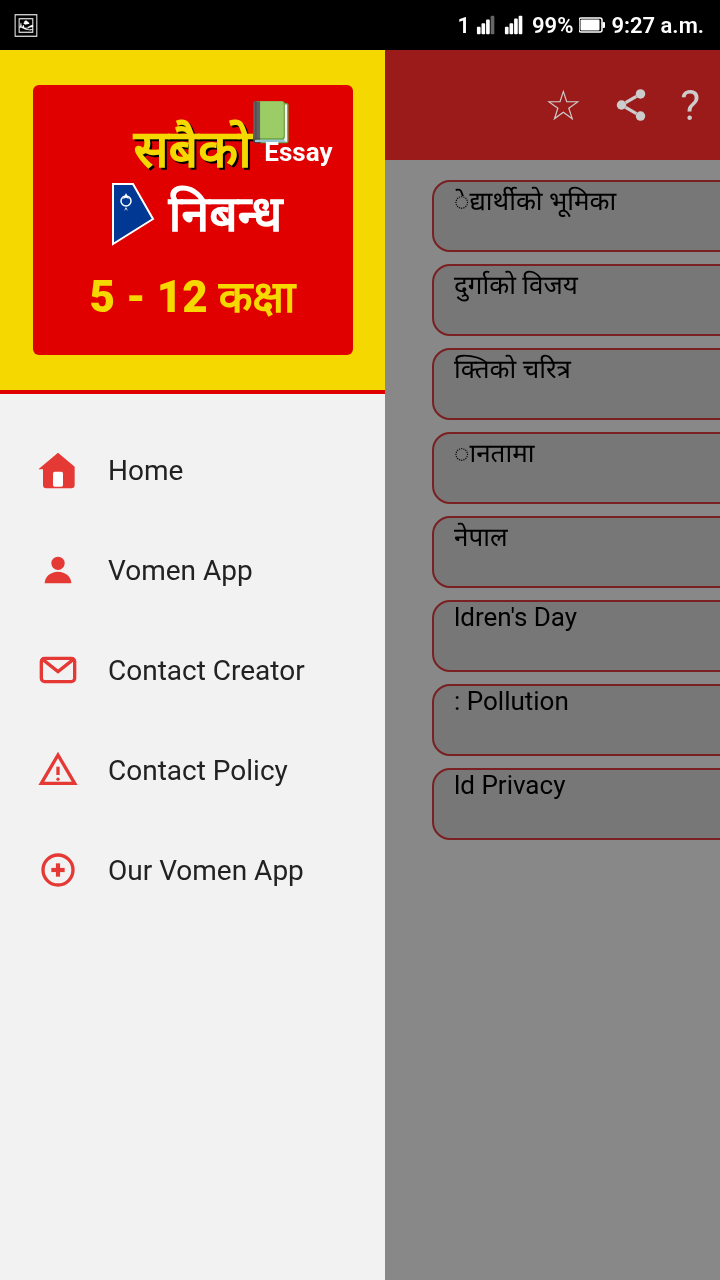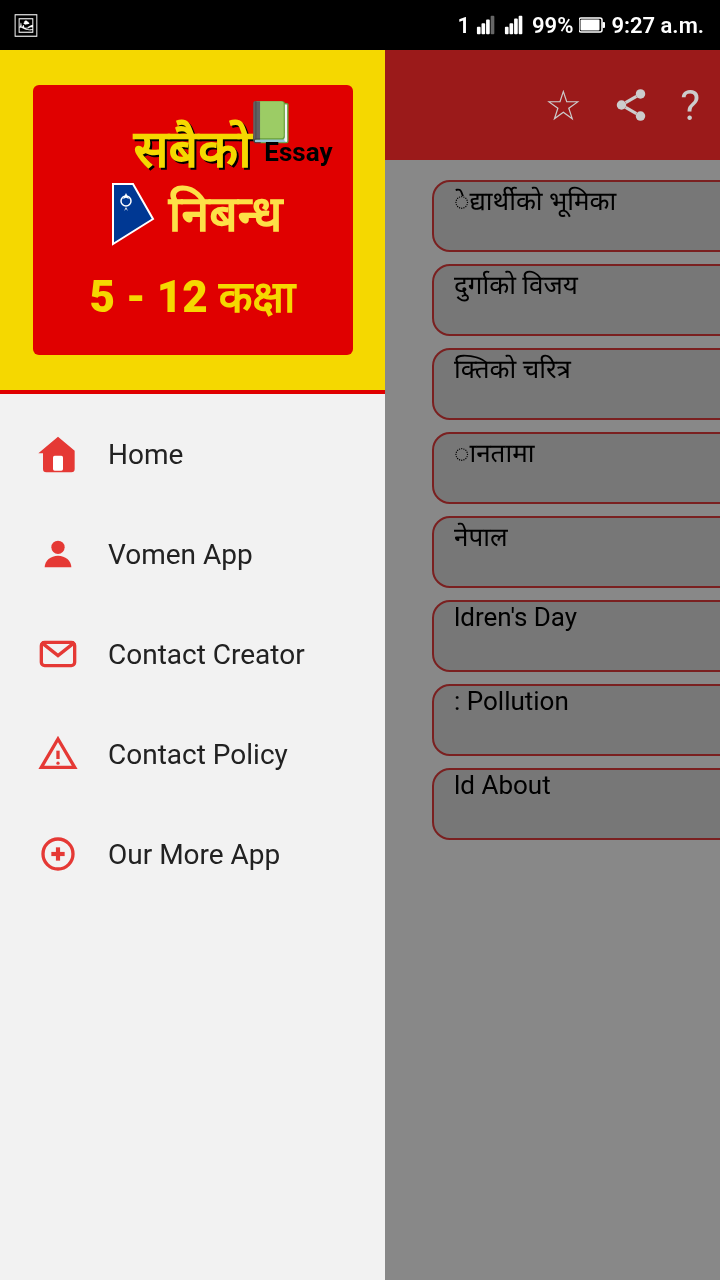--- a/index.html
+++ b/index.html
@@ -141,40 +141,40 @@
     .logo-top-text {
       color: #f5d800;
       font-size: 52px;
       font-weight: 900;
       font-family: Arial, sans-serif;
       line-height: 1;
       text-shadow: 2px 2px 0 #000;
       margin-top: 8px;
     }
     .logo-essay-text {
-      color: #000000;
+      color: #ffffff;
       font-size: 26px;
       font-weight: 700;
       position: absolute;
       right: 20px;
       top: 52px;
     }
     .logo-middle-row {
       display: flex;
       align-items: center;
       gap: 6px;
       margin-top: 4px;
     }
     .nepal-flag {
       width: 60px;
       height: 70px;
       position: relative;
     }
     .logo-nibandh {
-      color: #fde047;
+      color: #ffffff;
       font-size: 50px;
       font-weight: 900;
       line-height: 1;
     }
     .logo-book-icon {
       position: absolute;
       top: 14px;
       right: 56px;
       font-size: 40px;
     }
@@ -188,21 +188,21 @@
     
     .drawer-divider {
       height: 4px;
       background: #e00000;
       width: 100%;
     }
 
     
     .drawer-nav {
       flex: 1;
-      padding: 10px 0;
+      padding: 26px 0;
       display: flex;
       flex-direction: column;
     }
     .nav-item {
       display: flex;
       align-items: center;
       padding: 28px 36px;
       gap: 28px;
       cursor: pointer;
     }
@@ -296,21 +296,21 @@
       <div class="list-item-card">
         <span class="list-item-text">नेपाल</span>
       </div>
       <div class="list-item-card">
         <span class="list-item-text">ldren's Day</span>
       </div>
       <div class="list-item-card">
         <span class="list-item-text">: Pollution</span>
       </div>
       <div class="list-item-card">
-        <span class="list-item-text">ld About</span>
+        <span class="list-item-text">ld Privacy</span>
       </div>
     </div>
   </div>
 
   <div class="drawer">
 
     <div class="drawer-logo">
       <div class="logo-inner">
         <span class="logo-book-icon">📗</span>
         <div class="logo-top-text">सबैको</div>
@@ -378,17 +378,17 @@
       </div>
 
       <div class="nav-item">
         <div class="nav-icon">
           <svg width="40" height="40" viewBox="0 0 24 24">
             <circle cx="12" cy="12" r="9" fill="none" stroke="#e53935" stroke-width="2"></circle>
             <line x1="12" y1="8" x2="12" y2="16" stroke="#e53935" stroke-width="2.5"></line>
             <line x1="8" y1="12" x2="16" y2="12" stroke="#e53935" stroke-width="2.5"></line>
           </svg>
         </div>
-        <span class="nav-label">Our More App</span>
+        <span class="nav-label">Our Vomen App</span>
       </div>
     </div>
   </div>
 </div>
 
 </body></html>

